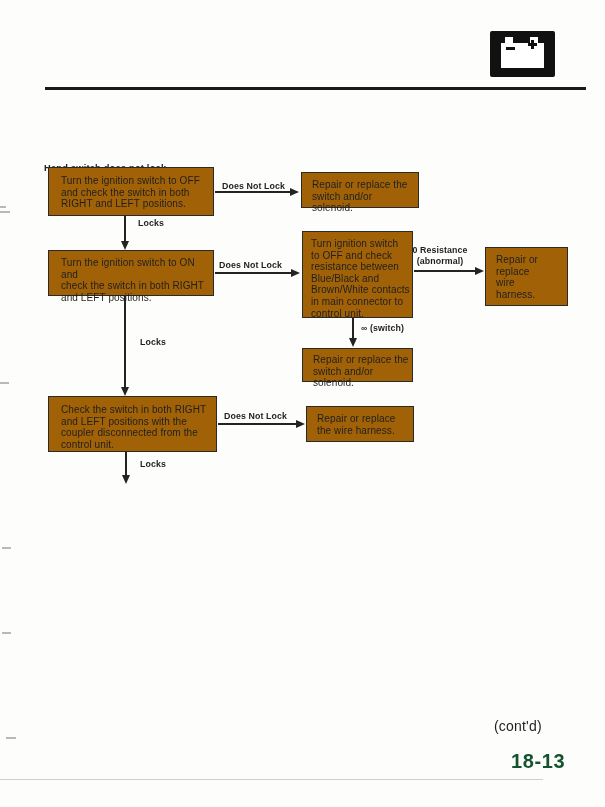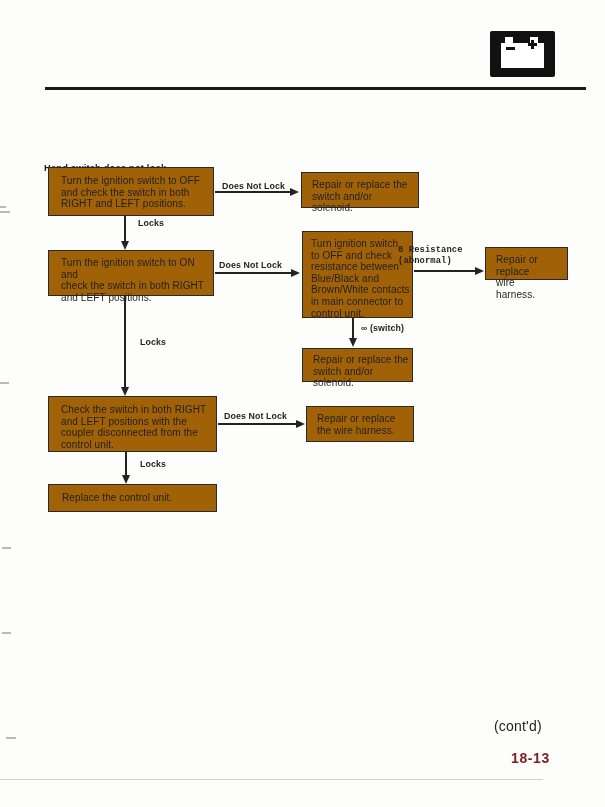--- a/index.html
+++ b/index.html
@@ -44,21 +44,21 @@
     border-left: 9px solid #232323;
   }
   .ah-d {
     position: absolute; width: 0; height: 0;
     border-left: 4px solid transparent; border-right: 4px solid transparent;
     border-top: 9px solid #232323;
   }
   .contd { position: absolute; left: 494px; top: 718px; font-size: 14px; letter-spacing: 0.2px; }
   .page-number {
     position: absolute; left: 511px; top: 750px;
-    font-size: 14px; font-weight: bold; letter-spacing: 0.6px; color: #7f1d1d;
+    font-size: 20px; font-weight: bold; letter-spacing: 0.6px; color: #14532d;
   }
   .bottom-rule { position: absolute; left: 0px; top: 779px; width: 543px; height: 1px; background: #cfcfcf; }
   .edge-tick { position: absolute; height: 2px; background: #b9b9b9; }
 </style>
 </head>
 <body>
 
 <div class="page">
 
   <div class="battery-badge">
@@ -89,52 +89,51 @@
 and LEFT positions.</div>
 
   <div class="node" style="left:302px; top:231px; width:111px; height:87px; padding:6px 2px 0 8px;">Turn ignition switch
 to OFF and check
 resistance between
 Blue/Black and
 Brown/White contacts
 in main connector to
 control unit.</div>
 
-  <div class="node" style="left:485px; top:247px; width:83px; height:33px; padding:6px 12px 0 10px;">Repair or
+  <div class="node" style="left:485px; top:247px; width:83px; height:59px; padding:6px 12px 0 10px;">Repair or
 replace
 wire harness.</div>
 
   <div class="node" style="left:302px; top:348px; width:111px; height:34px; padding:5px 2px 0 10px;">Repair or replace the
 switch and/or solenoid.</div>
 
   <div class="node" style="left:48px; top:396px; width:169px; height:56px; padding:7px 5px 0 12px;">Check the switch in both RIGHT
 and LEFT positions with the
 coupler disconnected from the
 control unit.</div>
 
   <div class="node" style="left:306px; top:406px; width:108px; height:36px; padding:6px 2px 14px 10px;">Repair or replace
 the wire harness.</div>
 
-  <div class="node" style="left:48px; top:484px; width:169px; height:28px; padding:7px 2px 0 13px;">Replace the control unit.</div>
 
   <div class="hline" style="left:215px; top:191px; width:75px;"></div>
   <div class="ah-r" style="left:290px; top:188px;"></div>
   <div class="edge-label" style="left:222px; top:181px;">Does Not Lock</div>
 
   <div class="vline" style="left:124px; top:216px; height:26px;"></div>
   <div class="ah-d" style="left:121px; top:241px;"></div>
   <div class="edge-label" style="left:138px; top:218px;">Locks</div>
 
   <div class="hline" style="left:215px; top:272px; width:76px;"></div>
   <div class="ah-r" style="left:291px; top:269px;"></div>
   <div class="edge-label" style="left:219px; top:260px;">Does Not Lock</div>
 
   <div class="hline" style="left:414px; top:270px; width:61px;"></div>
   <div class="ah-r" style="left:475px; top:267px;"></div>
-  <div class="edge-label" style="left:398px; top:245px; width:66px; text-align:left;font-family:Liberation Mono, monospace;">0 Resistance
+  <div class="edge-label" style="left:407px; top:245px; width:66px; text-align:center;">0 Resistance
 (abnormal)</div>
 
   <div class="vline" style="left:352px; top:318px; height:20px;"></div>
   <div class="ah-d" style="left:349px; top:338px;"></div>
   <div class="edge-label" style="left:361px; top:323px;">∞ (switch)</div>
 
   <div class="vline" style="left:124px; top:296px; height:91px;"></div>
   <div class="ah-d" style="left:121px; top:387px;"></div>
   <div class="edge-label" style="left:140px; top:337px;">Locks</div>
 

